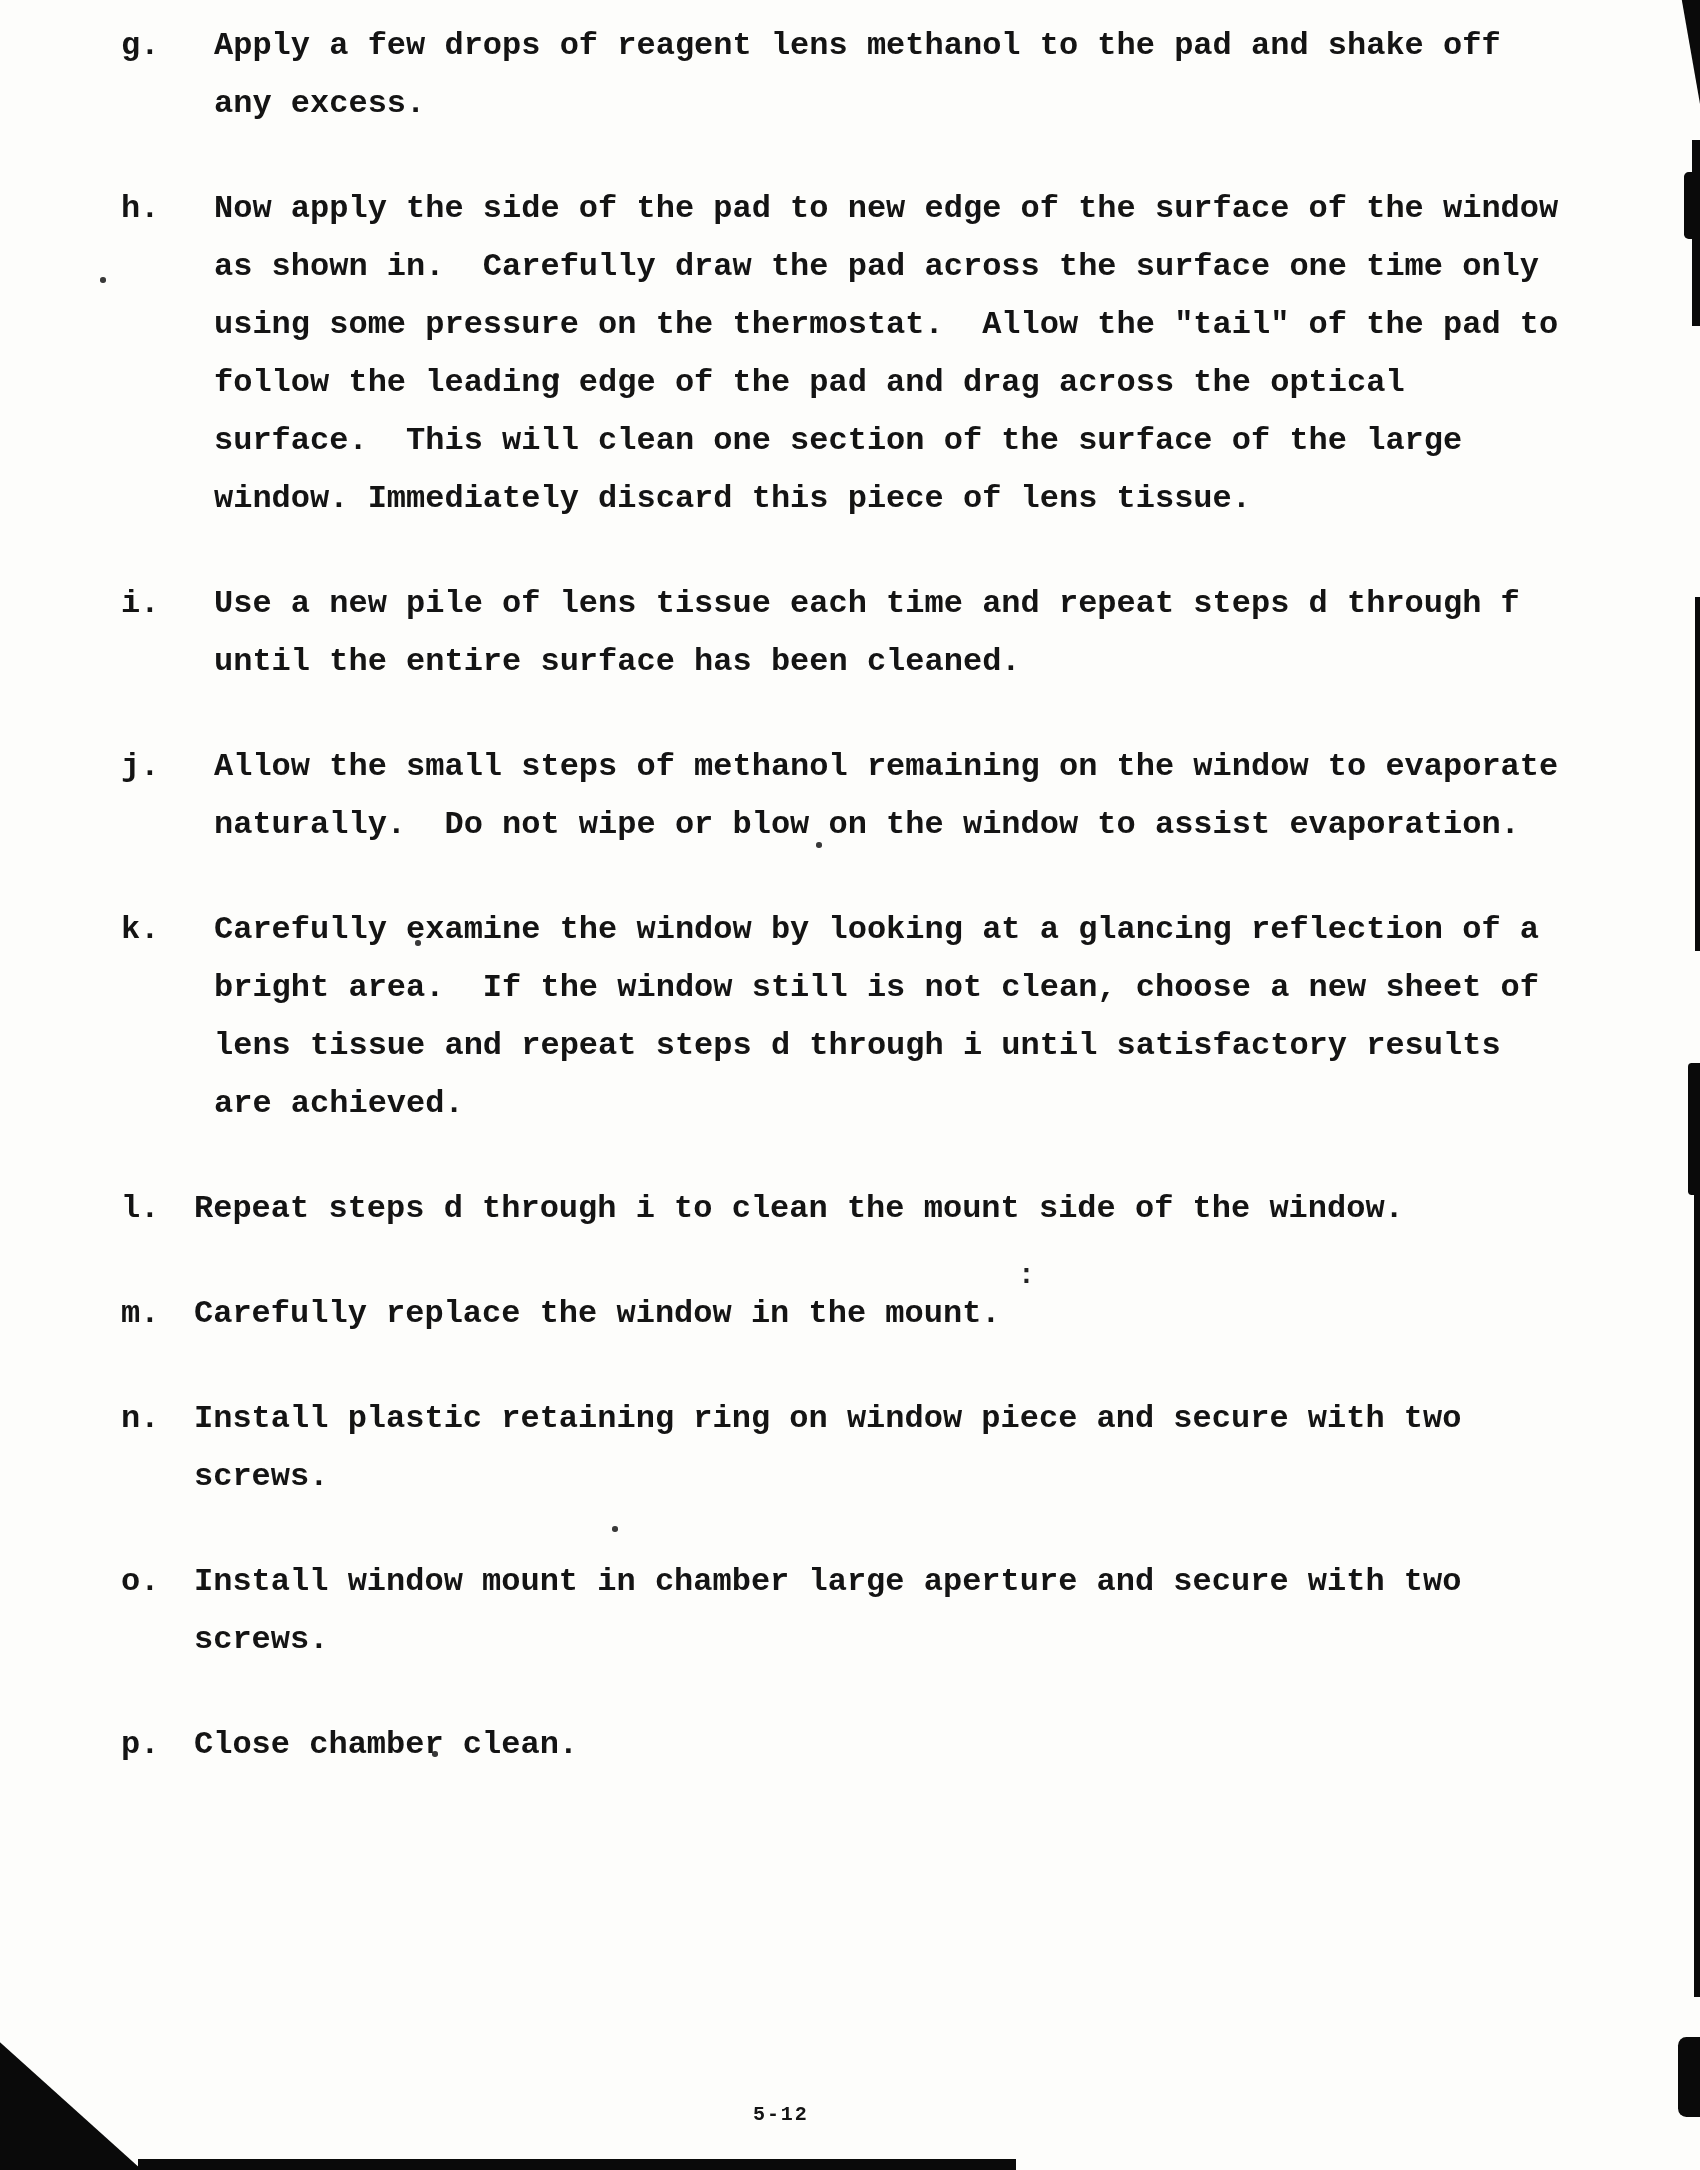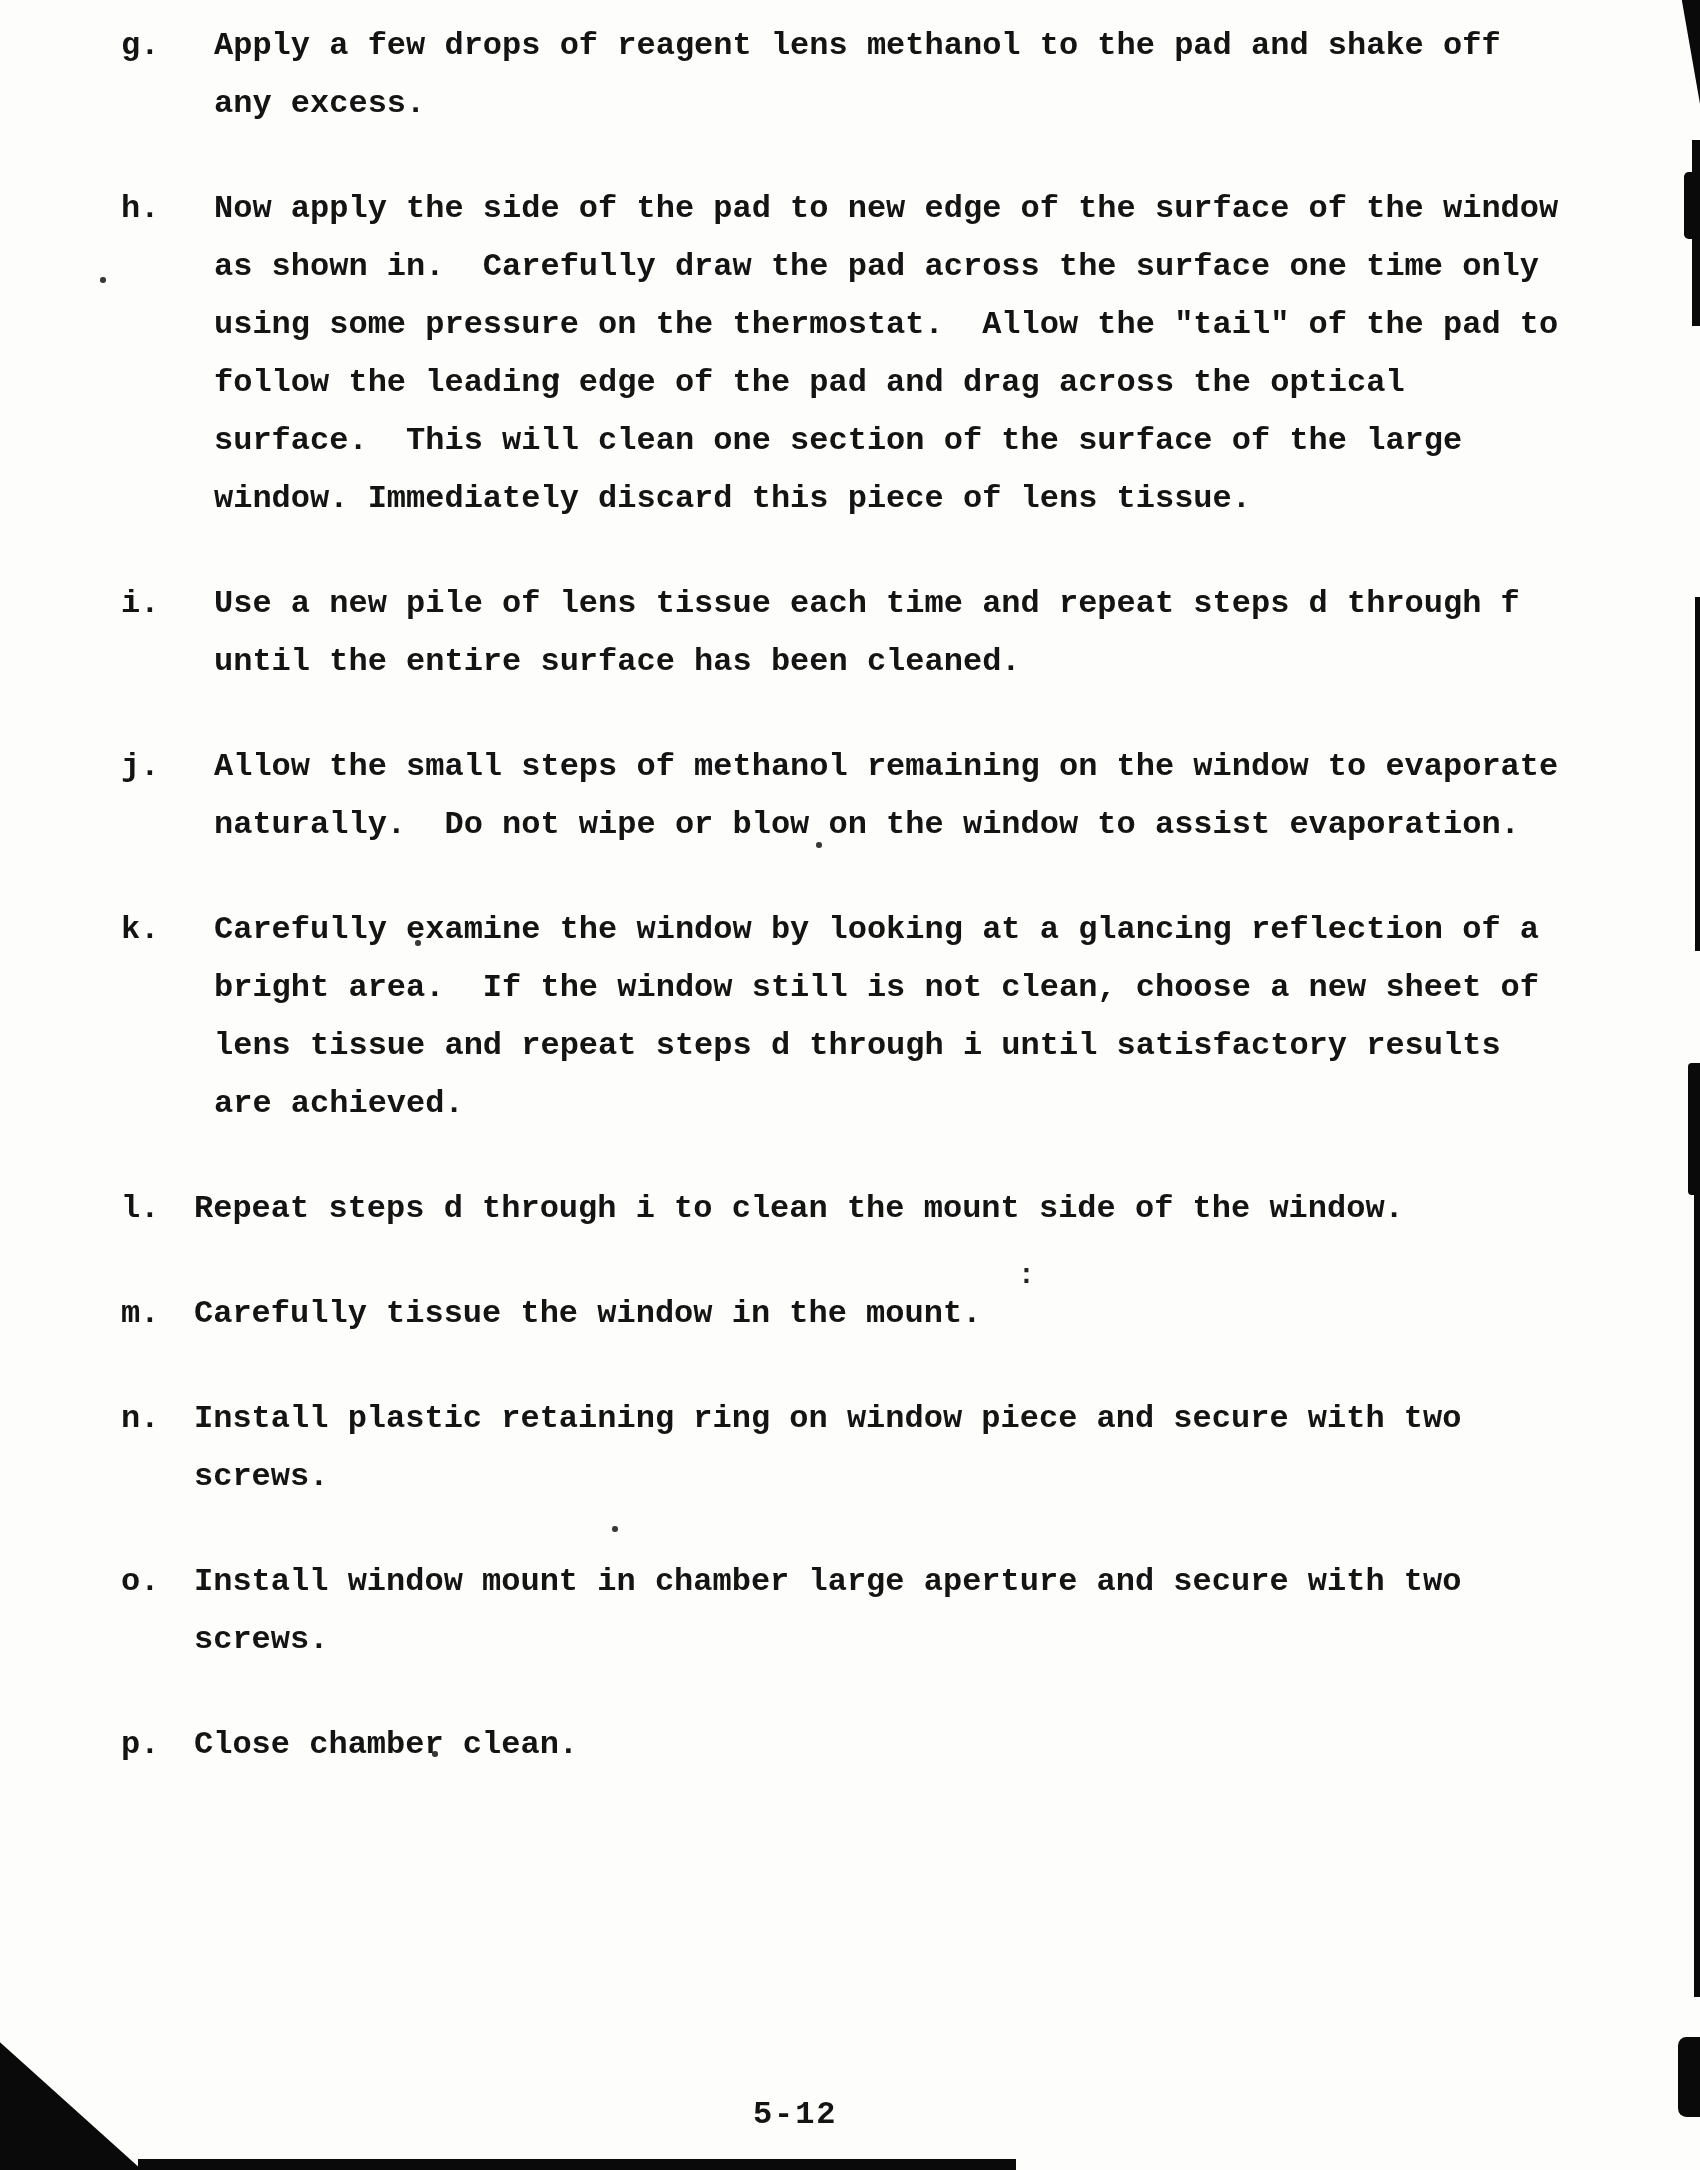--- a/index.html
+++ b/index.html
@@ -40,21 +40,21 @@
     width: 73px;
   }
   .step-text {
     white-space: pre-wrap;
     flex: 1 1 auto;
   }
   .page-number {
     position: absolute;
     top: 2086px;
     left: 753px;
-    font-size: 32px;
+    font-size: 20px;
     letter-spacing: 1.9px;
   }
   
   .artifact { position: absolute; background: #0a0a0a; }
   .a-top-right {
     top: 0; right: 0; width: 28px; height: 104px;
     clip-path: polygon(35% 0, 100% 0, 100% 100%);
   }
   .a-right-1 { top: 140px; right: 0; width: 8.4px;  height: 186px; }
   .a-right-1b{ top: 172px; right: 0; width: 16px; height: 67px; border-radius: 4.7px 0 0 4.7px; }
@@ -119,21 +119,21 @@
 are achieved.</div>
     </div>
 
     <div class="step tight">
       <span class="step-label">l.</span>
       <div class="step-text">Repeat steps d through i to clean the mount side of the window.</div>
     </div>
 
     <div class="step tight">
       <span class="step-label">m.</span>
-      <div class="step-text">Carefully tissue the window in the mount.</div>
+      <div class="step-text">Carefully replace the window in the mount.</div>
     </div>
 
     <div class="step tight">
       <span class="step-label">n.</span>
       <div class="step-text">Install plastic retaining ring on window piece and secure with two
 screws.</div>
     </div>
 
     <div class="step tight">
       <span class="step-label">o.</span>

